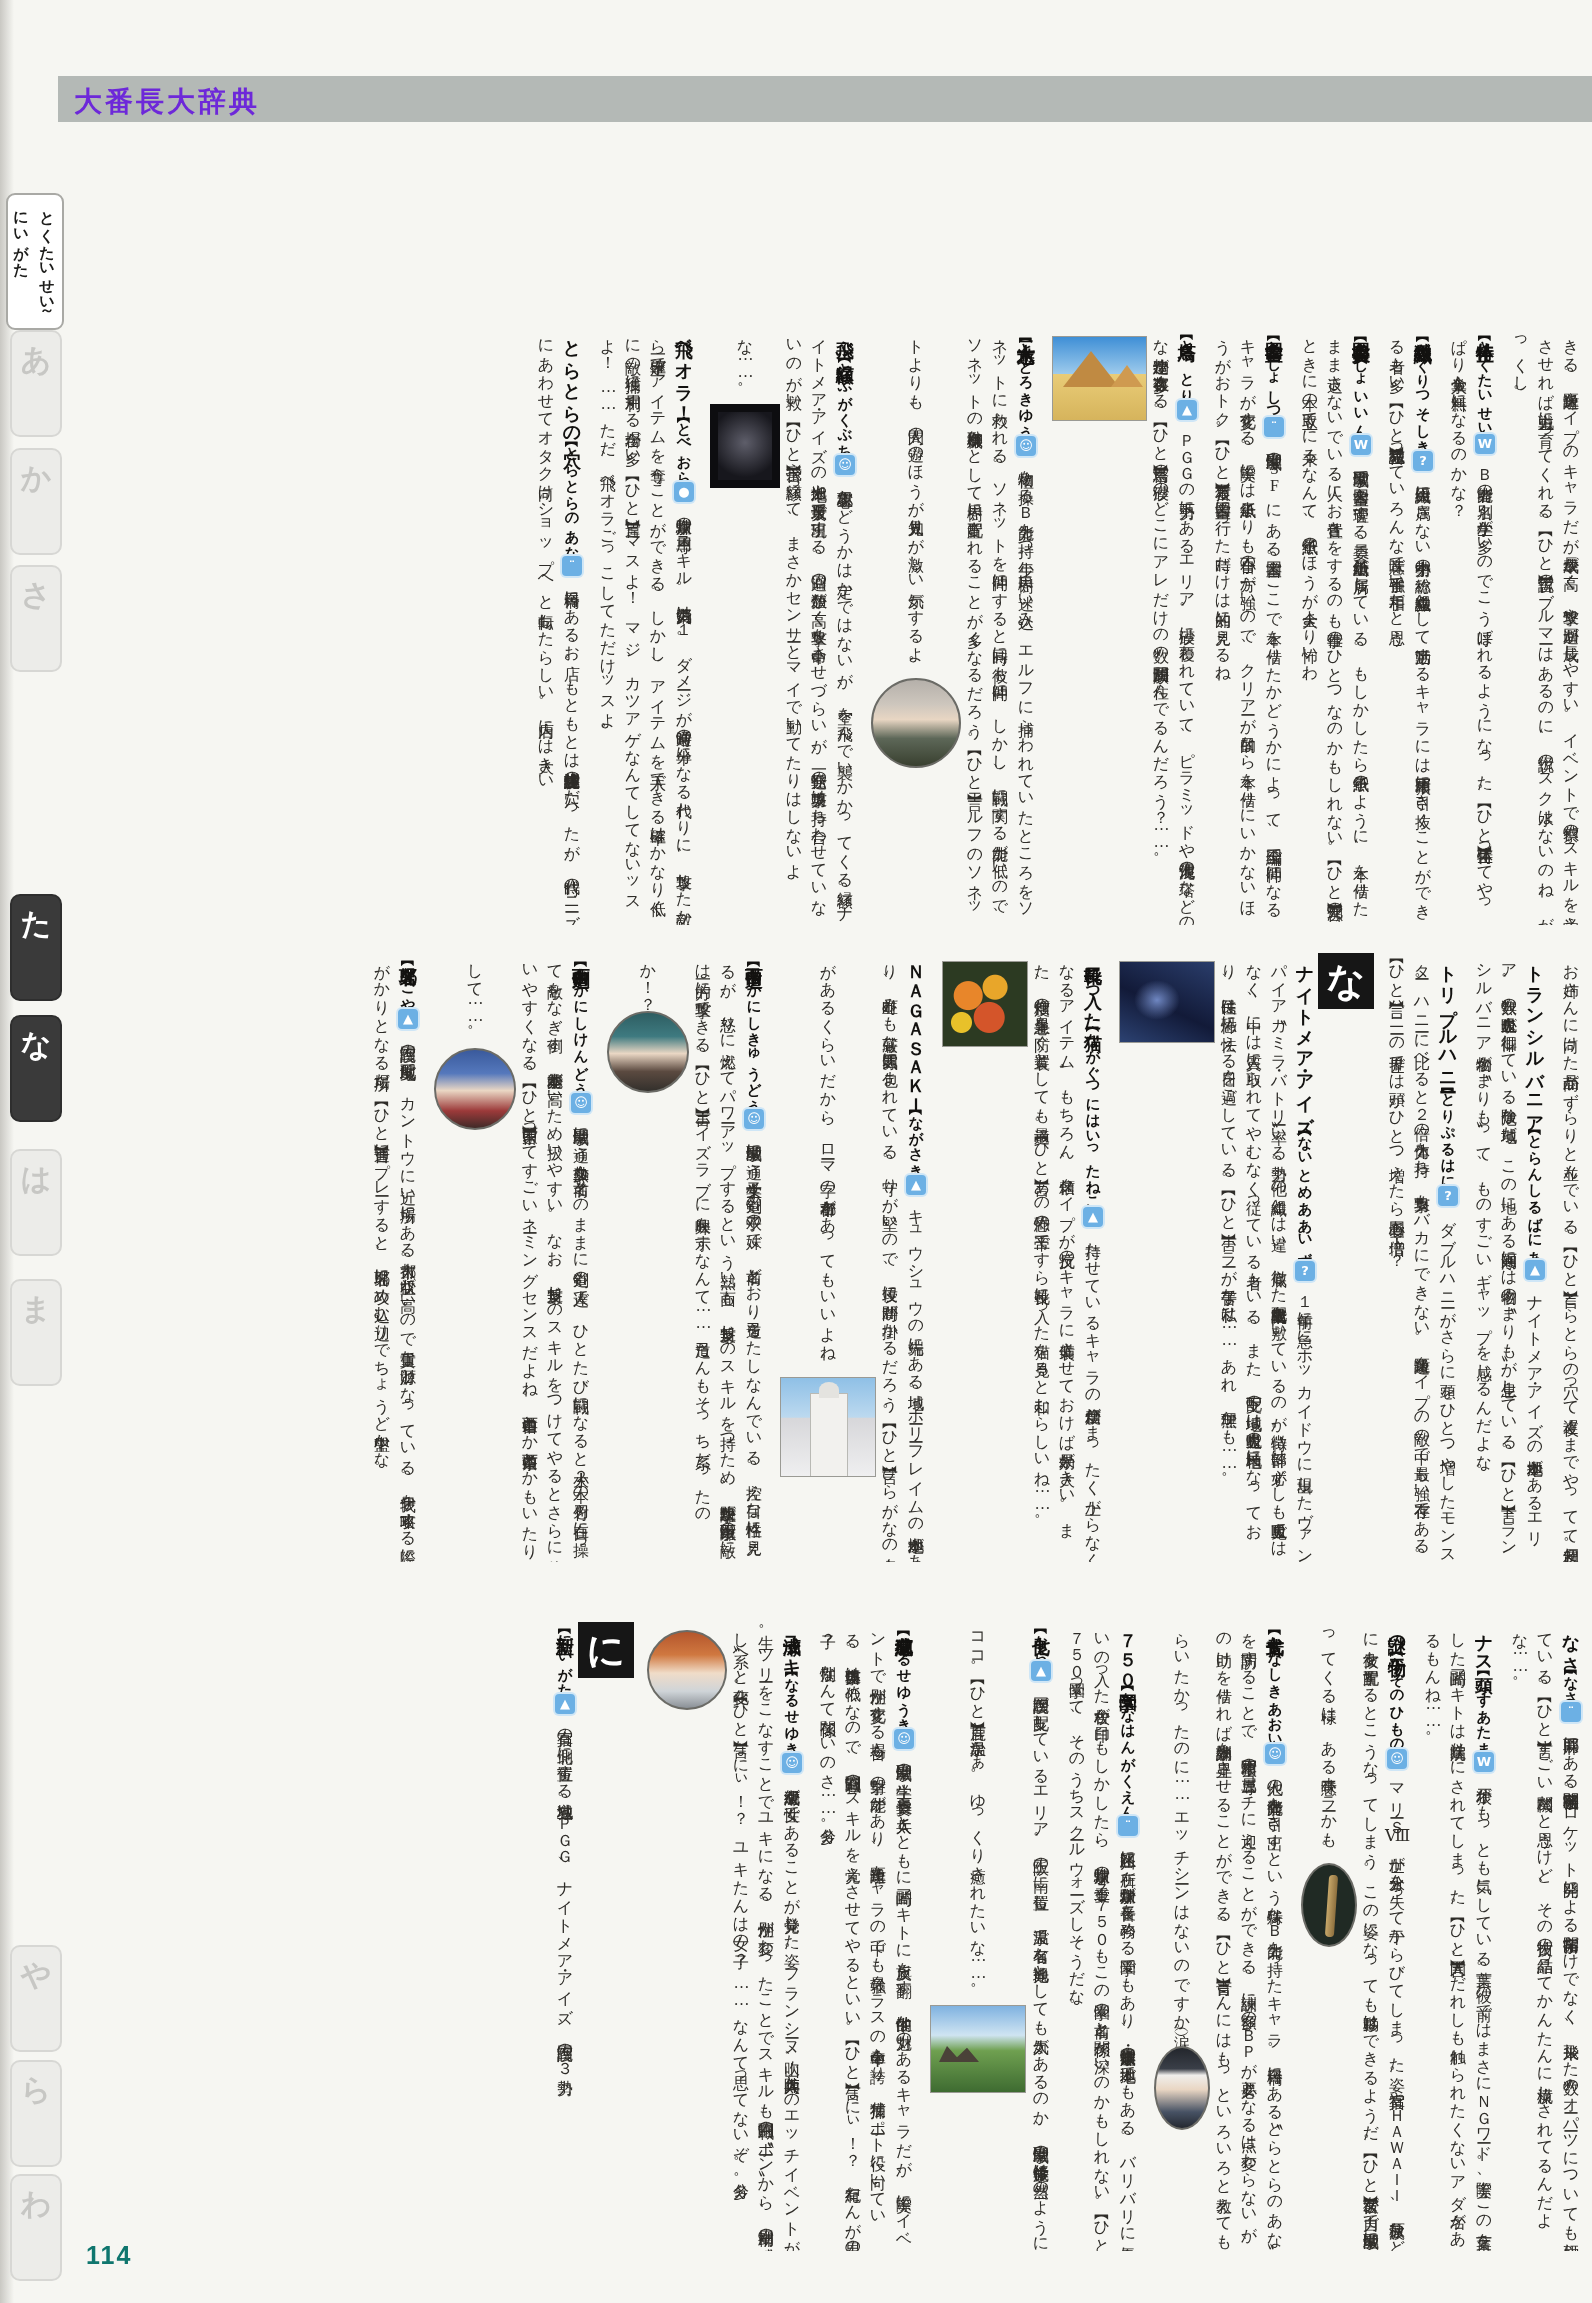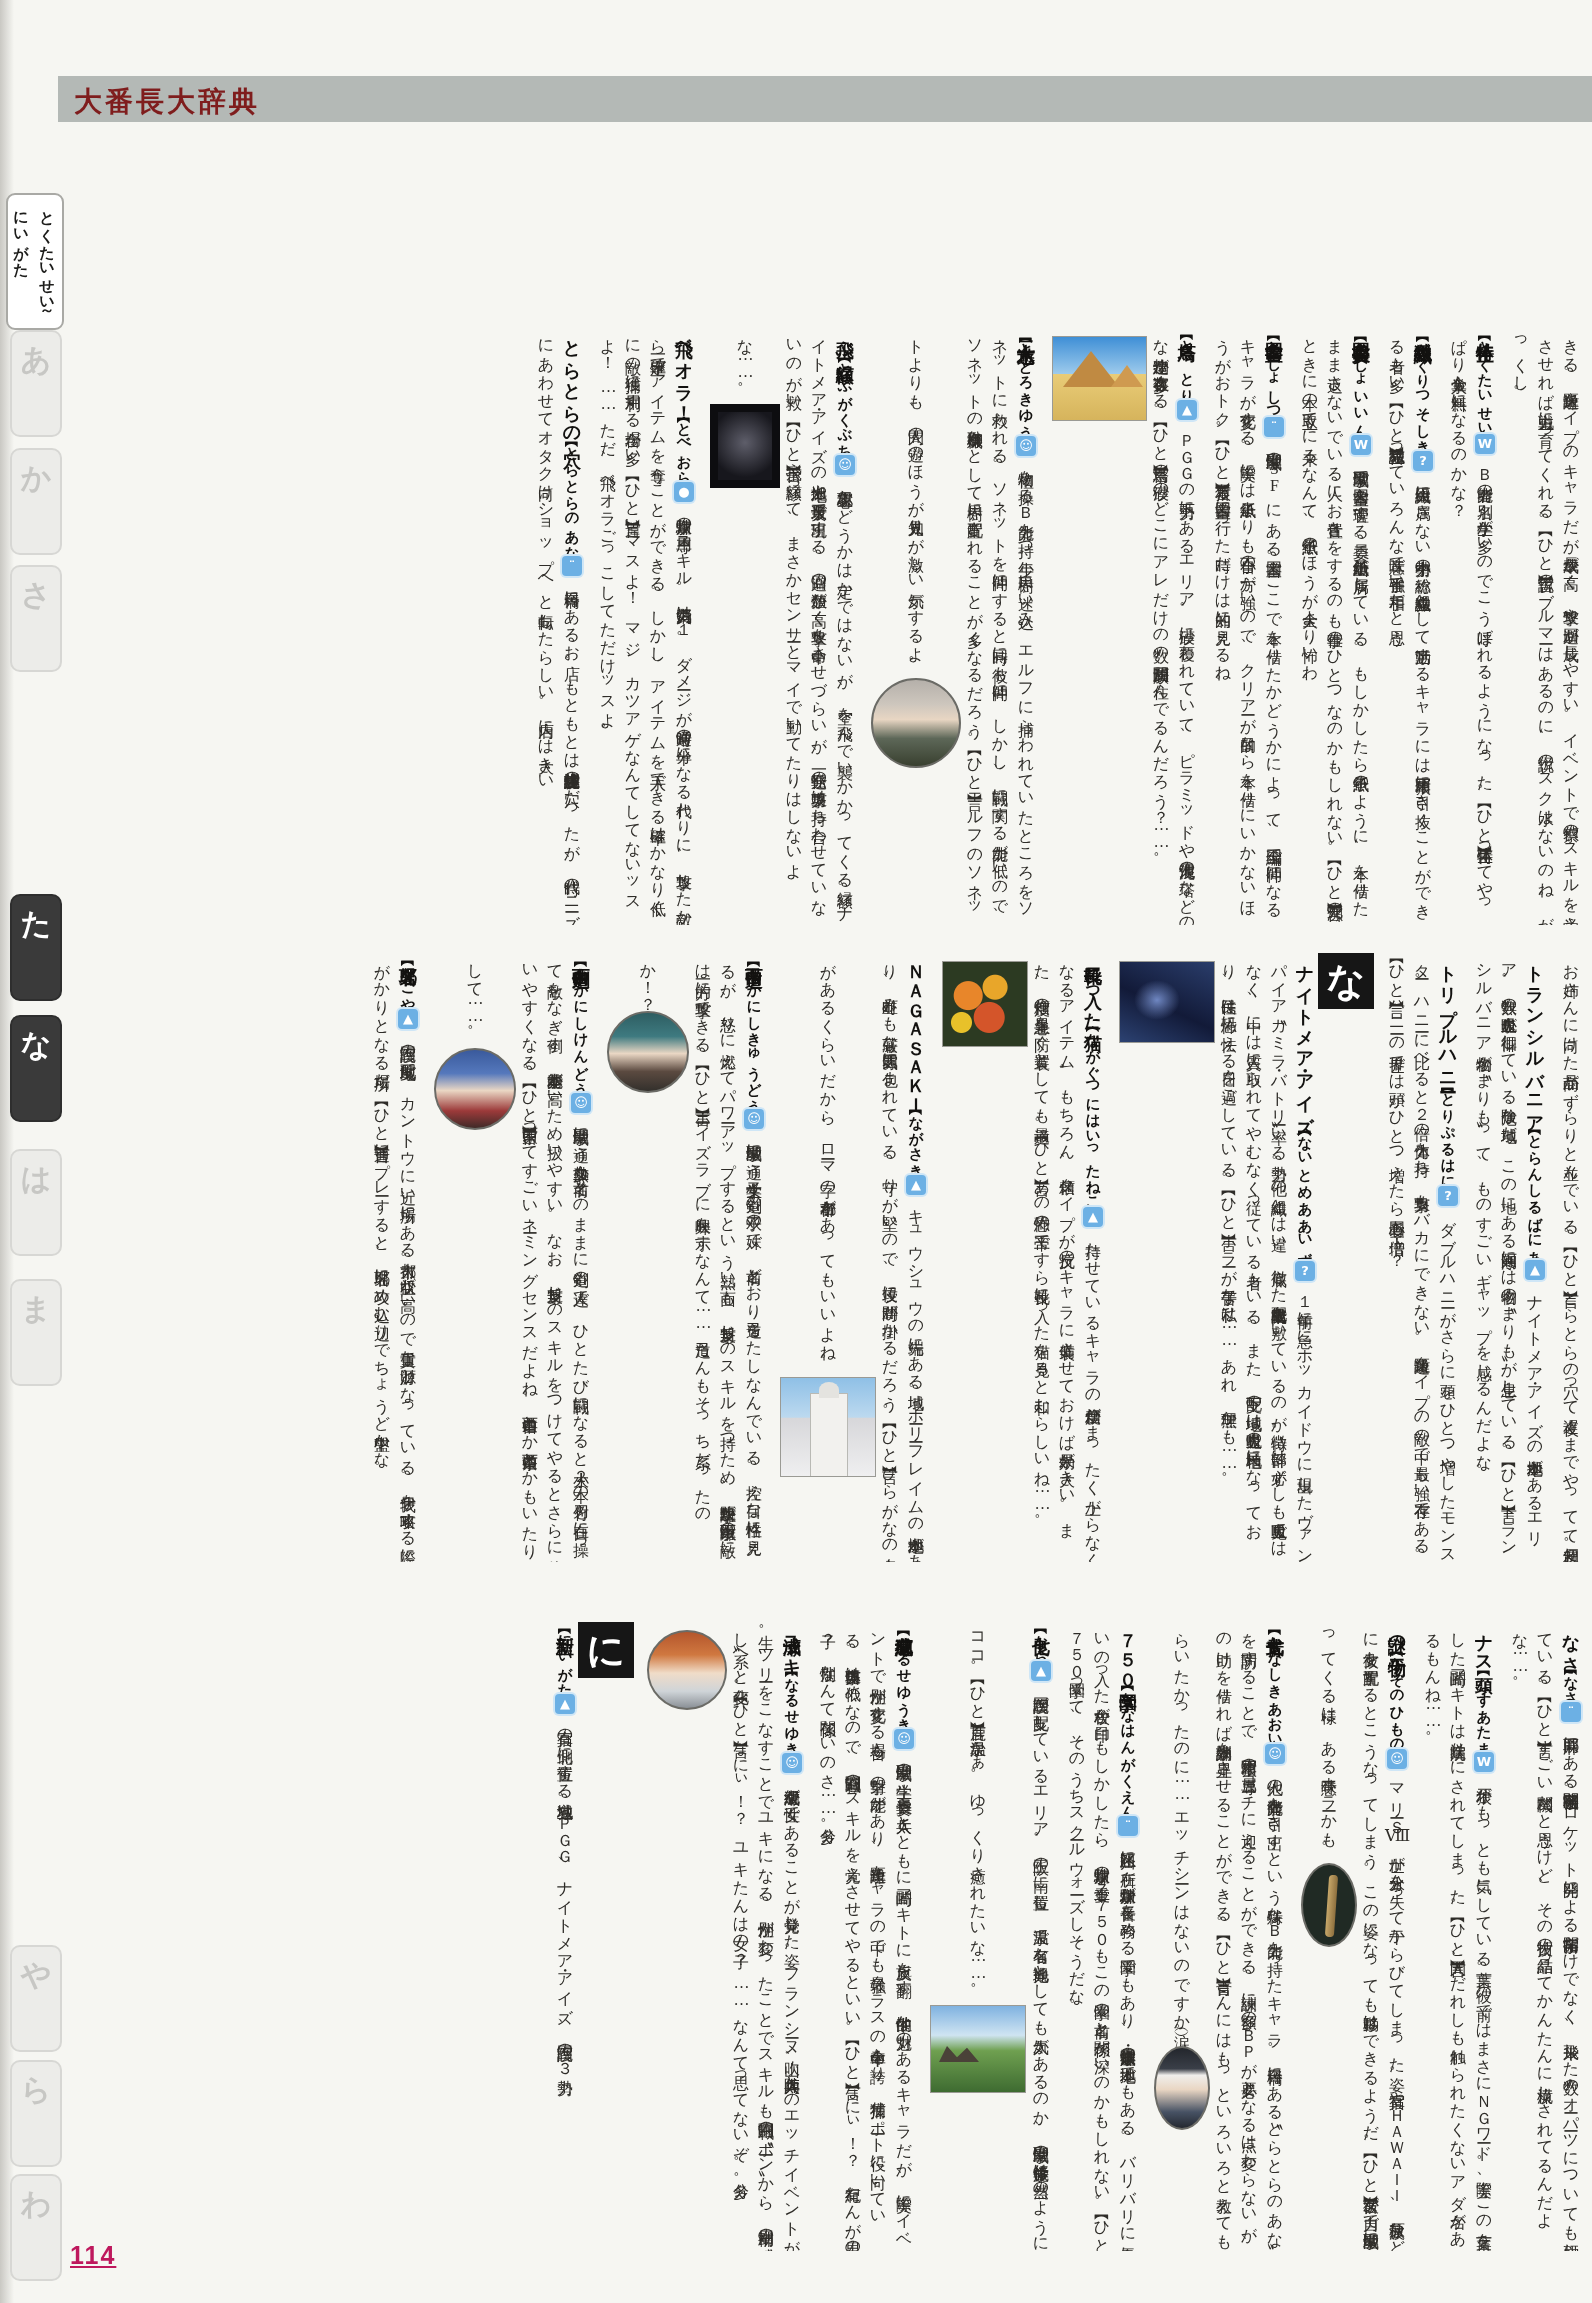--- a/index.html
+++ b/index.html
@@ -3,21 +3,21 @@
 <meta charset="utf-8">
 <style>
   html,body{margin:0;padding:0;background:#dddcd8;}
   .page{position:relative;width:1592px;height:2303px;background:#f6f6f2;overflow:hidden;
         font-family:"Liberation Serif","DejaVu Serif",serif;}
   .page::before{content:"";position:absolute;left:0;top:0;width:14px;height:100%;
         background:linear-gradient(90deg,#c9c8c3,rgba(246,246,242,0));z-index:5;}
 
   
   .banner{position:absolute;left:58px;top:76px;right:0;height:46px;background:#b4b9b6;}
-  .banner .title{position:absolute;left:16px;top:7px;color:#7f1d1d;
+  .banner .title{position:absolute;left:16px;top:7px;color:#6d28d9;
         font-family:"Liberation Sans","DejaVu Sans",sans-serif;font-weight:bold;
         font-size:28px;letter-spacing:3px;}
 
   
   .range-tab{position:absolute;left:6px;top:193px;width:58px;height:137px;background:#ffffff;
         border:2px solid #a9a9a5;border-radius:9px;writing-mode:vertical-rl;text-orientation:upright;
         font-family:"Liberation Sans","DejaVu Sans",sans-serif;font-weight:bold;color:#1c1c1a;
         font-size:15px;line-height:26px;padding:6px 2px;box-sizing:border-box;z-index:6;}
   .idx-tab{position:absolute;left:10px;width:52px;height:107px;border-radius:10px;
         font-family:"Liberation Sans","DejaVu Sans",sans-serif;font-weight:bold;
@@ -85,23 +85,23 @@
         background:#4a4238;clip-path:polygon(0 100%,20% 0,45% 70%,70% 10%,100% 100%);}
   .t-girl-headband{width:56px;height:84px;border-radius:50%;border:2px solid #6b6b66;
         background:linear-gradient(180deg,#23262c 0%,#3a3f48 26%,#f0efec 34%,#e9d6c3 52%,#475264 80%,#242830 100%);}
   .t-himono{width:56px;height:84px;border-radius:50%;border:2px solid #6b6b66;background:#202a24;}
   .t-himono::before{content:"";position:absolute;left:24px;top:10px;width:9px;height:62px;
         background:linear-gradient(90deg,#c8a86a,#8d6f3e);transform:rotate(4deg);border-radius:4px;}
   .t-girl-orange{width:80px;height:80px;border-radius:50%;border:2px solid #6b6b66;
         background:linear-gradient(180deg,#b4562c 0%,#d07840 30%,#f0dcc8 54%,#cfd4d8 78%,#8a9096 100%);}
 
   
-  .page-number{position:absolute;left:70px;top:2241px;color:#be185d;
+  .page-number{position:absolute;left:86px;top:2241px;color:#0f766e;
         font-family:"Liberation Sans","DejaVu Sans",sans-serif;font-weight:bold;
-        font-size:25px;letter-spacing:2px;text-decoration:underline;}
+        font-size:25px;letter-spacing:2px;}
 </style>
 </head>
 <body>
 
 <div class="page">
 
   <div class="banner">
     <span class="title">大番長大辞典</span>
   </div>
 

